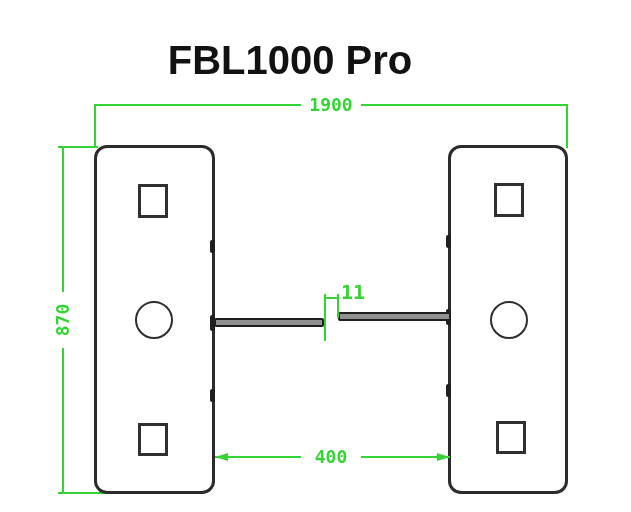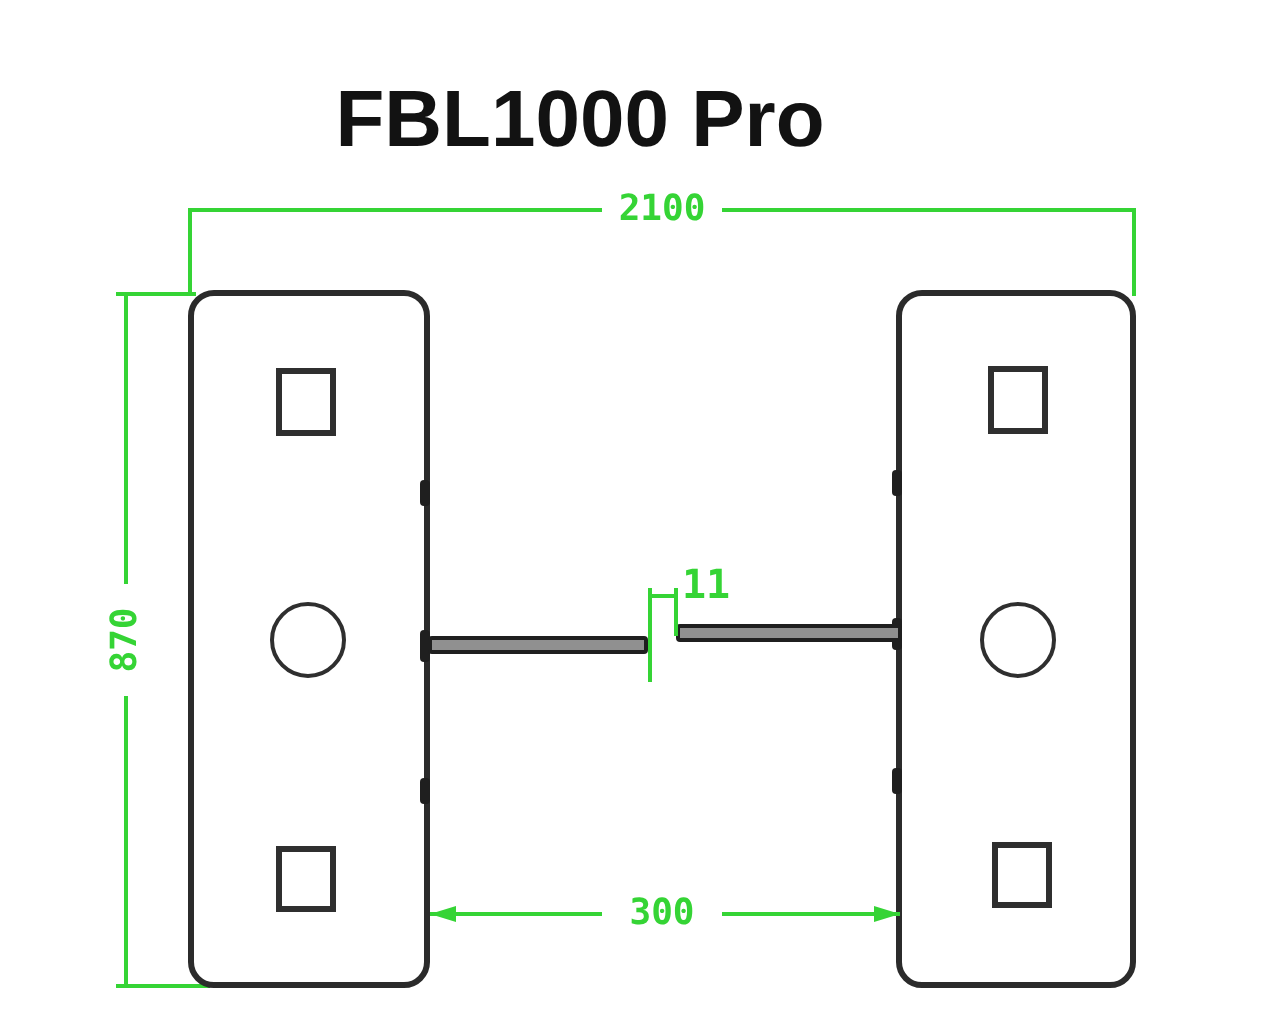--- a/index.html
+++ b/index.html
@@ -86,21 +86,21 @@
 </head>
 <body>
 
 <div class="canvas">
 
   <div class="title">FBL1000 Pro</div>
 
   <div class="dline" style="left:94px;top:72px;width:474px;height:2px;"></div>
   <div class="dline" style="left:94px;top:72px;width:2px;height:44px;"></div>
   <div class="dline" style="left:566px;top:72px;width:2px;height:44px;"></div>
-  <div class="dlabel" style="left:301px;top:62px;width:60px;height:22px;">2100</div>
+  <div class="dlabel" style="left:301px;top:62px;width:60px;height:22px;">1900</div>
 
   <div class="dline" style="left:62px;top:114px;width:2px;height:348px;"></div>
   <div class="dline" style="left:58px;top:114px;width:40px;height:2px;"></div>
   <div class="dline" style="left:58px;top:460px;width:47px;height:2px;"></div>
   <div class="dlabel dlabel-v" style="left:35px;top:276px;width:56px;height:24px;">870</div>
 
   <div class="cabinet" style="left:94px;top:113px;width:121px;height:349px;"></div>
   <div class="sq" style="left:138px;top:152px;width:30px;height:34px;"></div>
   <div class="circ" style="left:135px;top:269px;width:38px;height:38px;"></div>
   <div class="sq" style="left:138px;top:391px;width:30px;height:33px;"></div>
@@ -120,15 +120,15 @@
   <div class="arm" style="left:338px;top:280px;width:113px;"></div>
 
   <div class="dline" style="left:324px;top:262px;width:2px;height:47px;"></div>
   <div class="dline" style="left:337px;top:262px;width:2px;height:24px;"></div>
   <div class="dline" style="left:324px;top:265px;width:15px;height:2px;"></div>
   <div class="dlabel" style="left:341px;top:251px;width:24px;height:18px;font-size:20px;line-height:18px;background:transparent;">11</div>
 
   <div class="dline" style="left:215px;top:424px;width:235px;height:2px;"></div>
   <div class="arrow arrow-left" style="left:215px;top:421px;"></div>
   <div class="arrow arrow-right" style="left:437px;top:421px;"></div>
-  <div class="dlabel" style="left:301px;top:414px;width:60px;height:22px;">300</div>
+  <div class="dlabel" style="left:301px;top:414px;width:60px;height:22px;">400</div>
 
 </div>
 
 </body></html>

